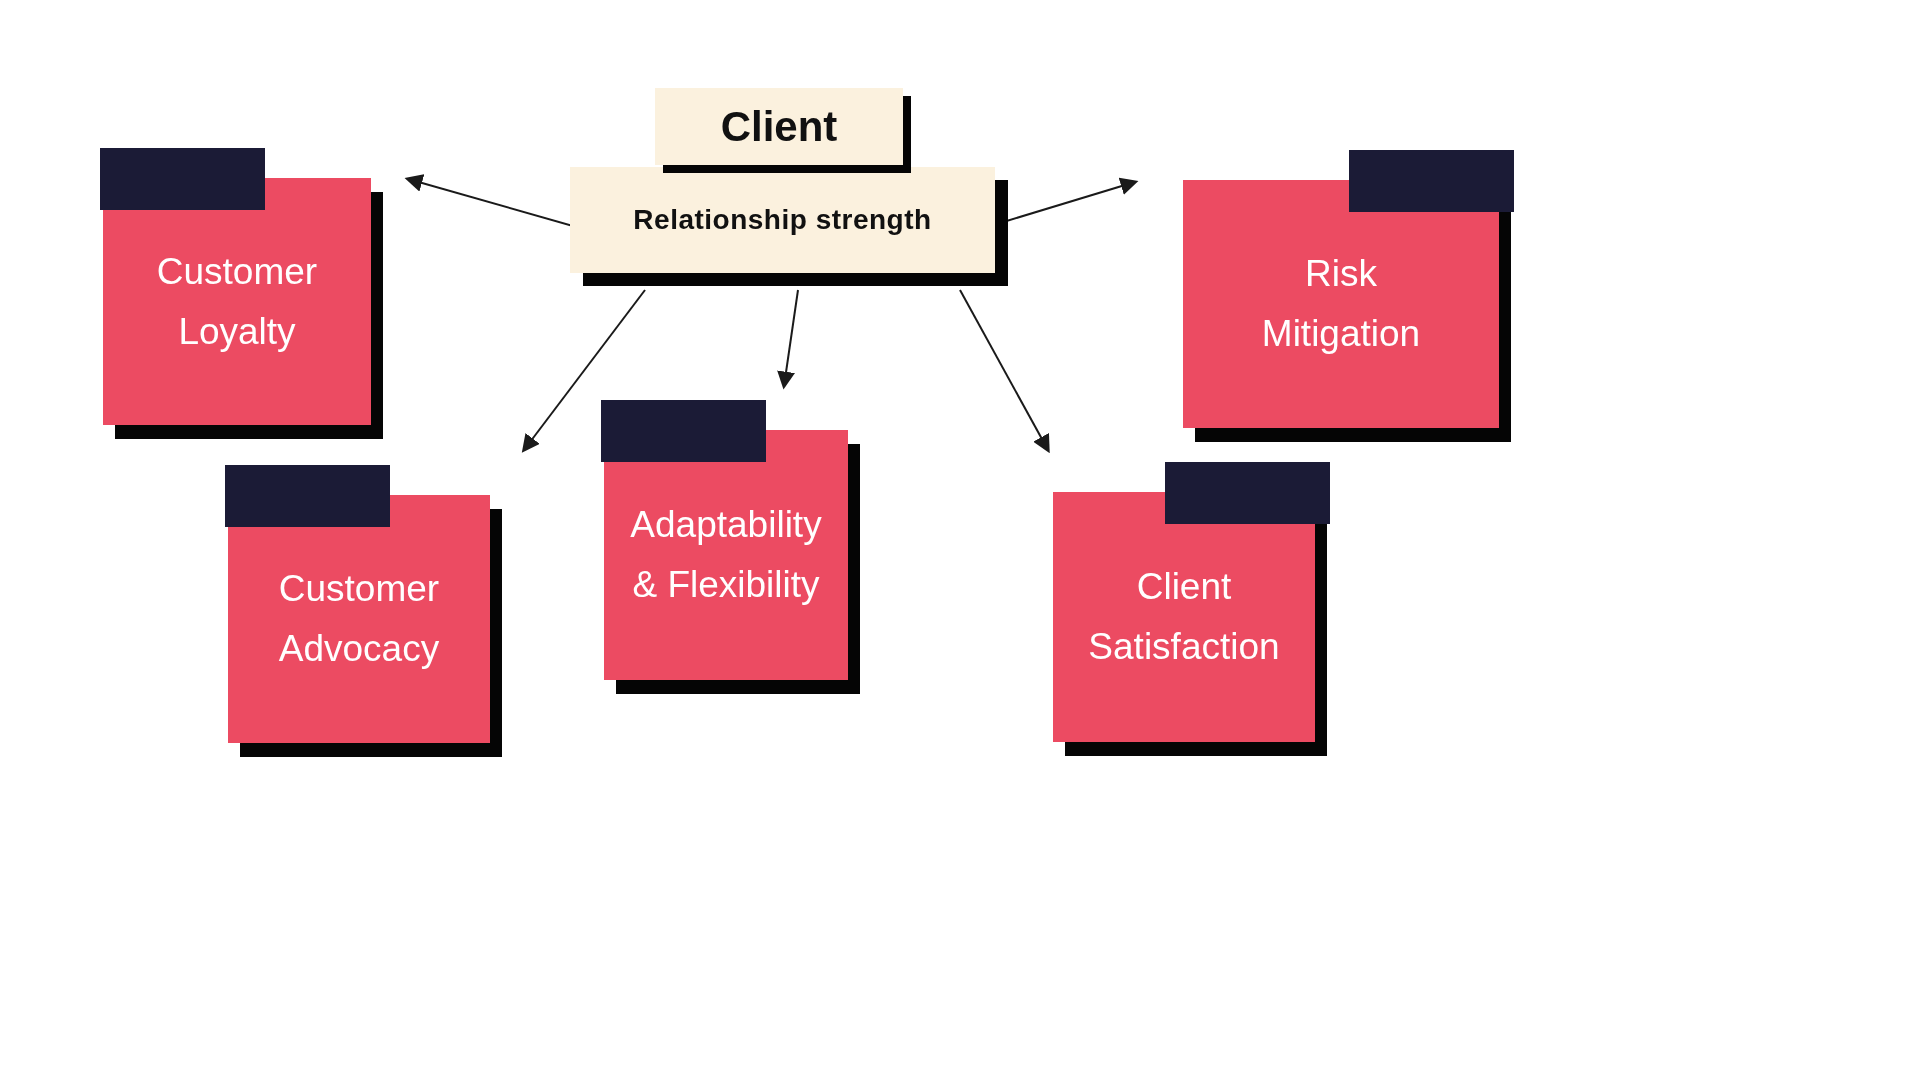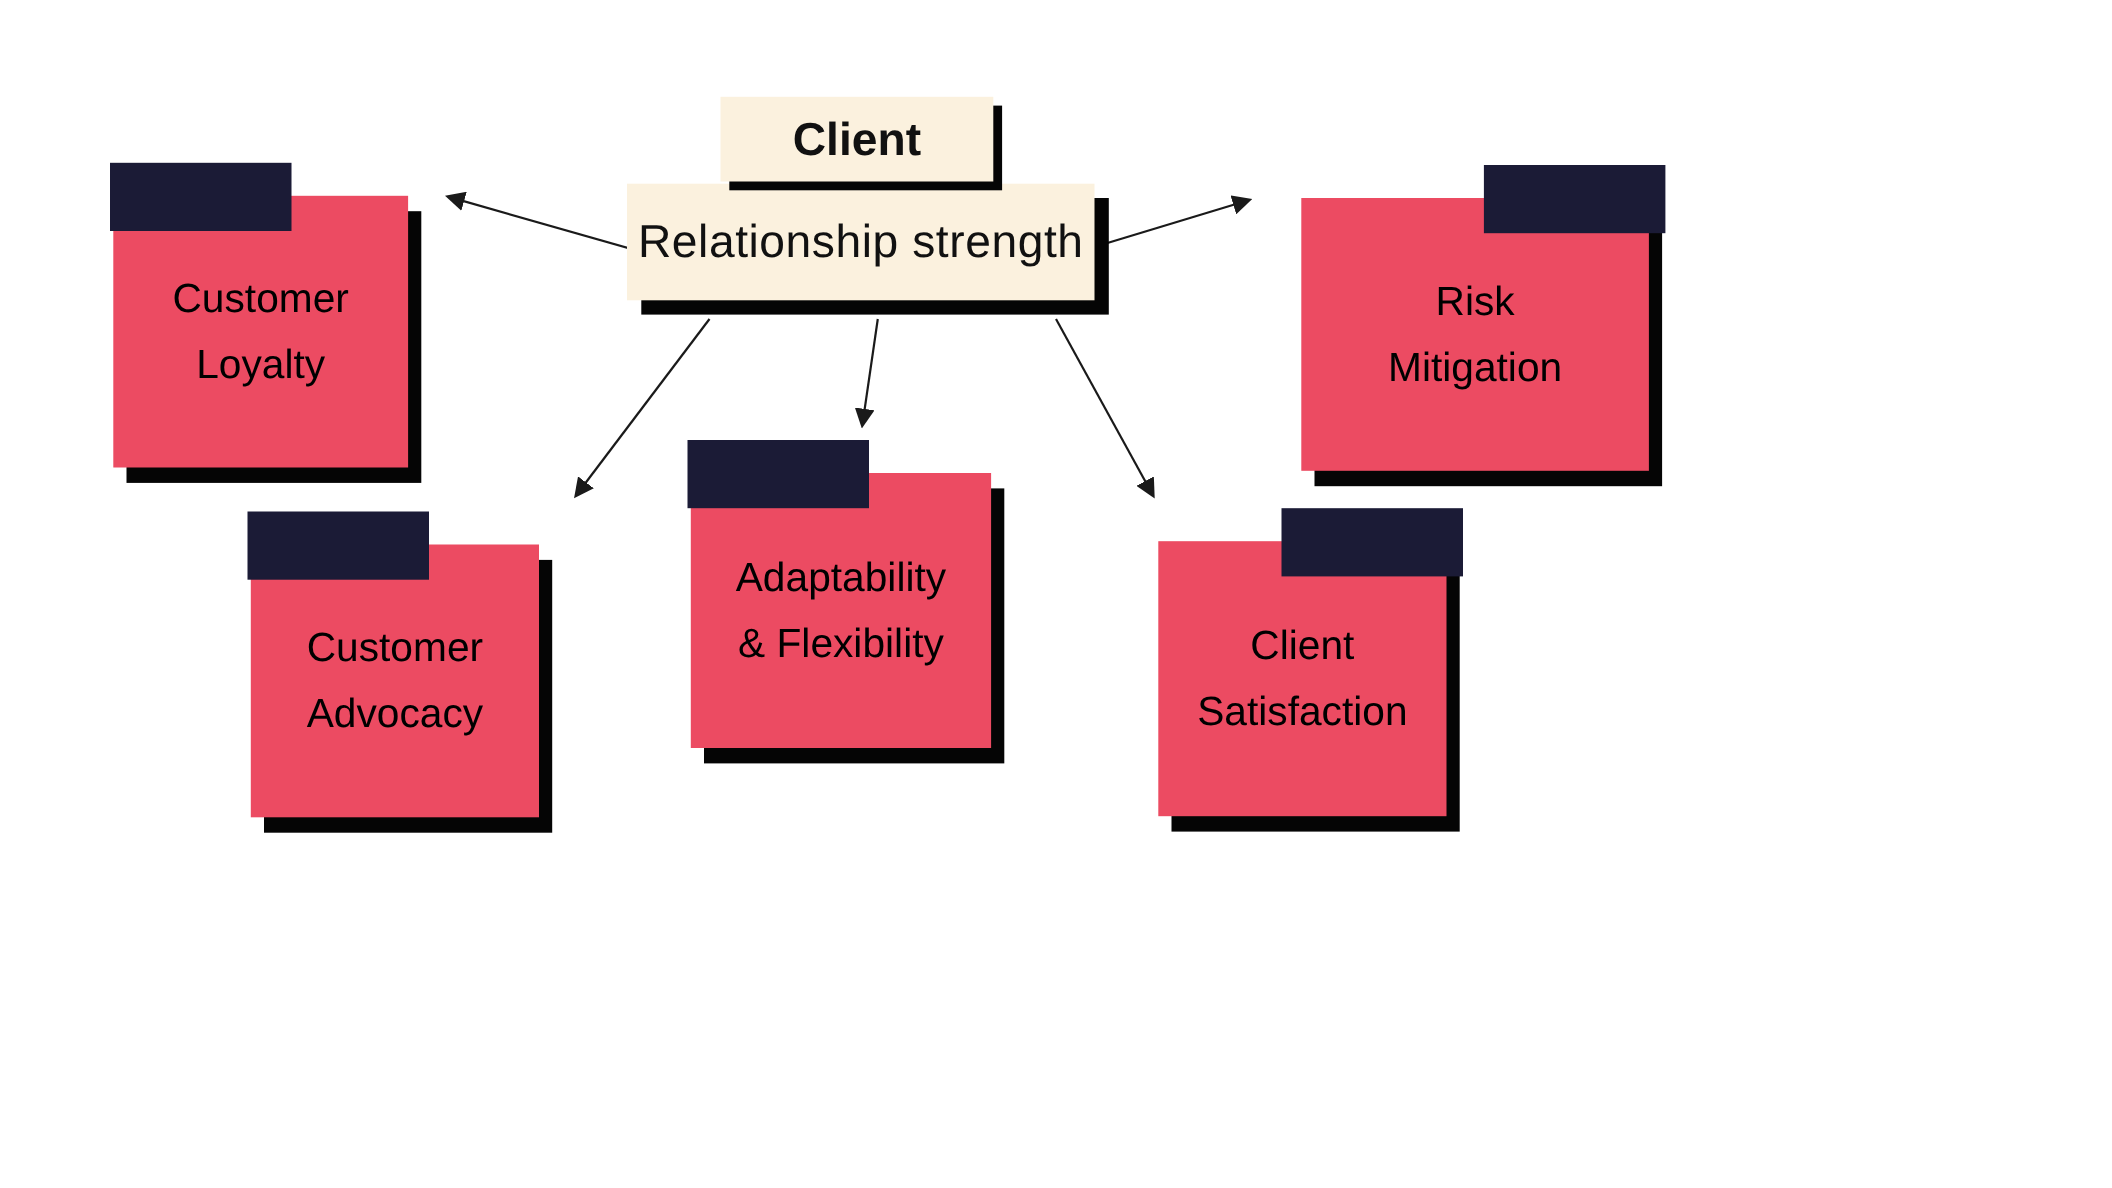--- a/index.html
+++ b/index.html
@@ -26,46 +26,46 @@
   .client-box {
     left: 655px; top: 88px; width: 248px; height: 77px;
     box-shadow: 8px 8px 0 var(--shadow, #050505);
     z-index: 3;
   }
   .client-box .center-txt { font-size: 42px; font-weight: 700; color: #111111; }
   .rel-box {
     left: 570px; top: 167px; width: 425px; height: 106px;
     box-shadow: 13px 13px 0 var(--shadow, #050505);
   }
-  .rel-box .center-txt { font-size: 42px; font-weight: 400; color: #111111; letter-spacing: 0.5px; }
+  .rel-box .center-txt { font-size: 28px; font-weight: 700; color: #111111; letter-spacing: 0.5px; }
 
   
   .note {
     position: absolute;
     background: var(--node_fill, #EC4B62);
     box-shadow: 12px 14px 0 var(--shadow, #050505);
     display: flex; align-items: center; justify-content: center;
     z-index: 2;
   }
   .tab {
     position: absolute;
     background: var(--tab_fill, #1B1B36);
     width: 165px; height: 62px; top: -30px;
   }
   .tab.left  { left: -3px; }
   .tab.right { right: -15px; }
   .note-label {
     white-space: pre-line; text-align: center;
-    font-size: 37px; color: #000000; line-height: 1.62; font-weight: 400;
+    font-size: 37px; color: #ffffff; line-height: 1.62; font-weight: 400;
   }
 
   .n1 { left: 103px;  top: 178px; width: 268px; height: 247px; }
   .n2 { left: 1183px; top: 180px; width: 316px; height: 248px; }
   .n3 { left: 228px;  top: 495px; width: 262px; height: 248px; }
-  .n4 { left: 628px;  top: 430px; width: 273px; height: 250px; }
+  .n4 { left: 604px;  top: 430px; width: 244px; height: 250px; }
   .n5 { left: 1053px; top: 492px; width: 262px; height: 250px; }
 </style>
 </head>
 <body>
 
 <div class="stage">
 
   <svg class="arrows" viewBox="0 0 1920 1080" xmlns="http://www.w3.org/2000/svg">
     <defs>
       <marker id="ah" viewBox="0 0 10 10" refX="8" refY="5" markerWidth="9" markerHeight="9" orient="auto-start-reverse">

